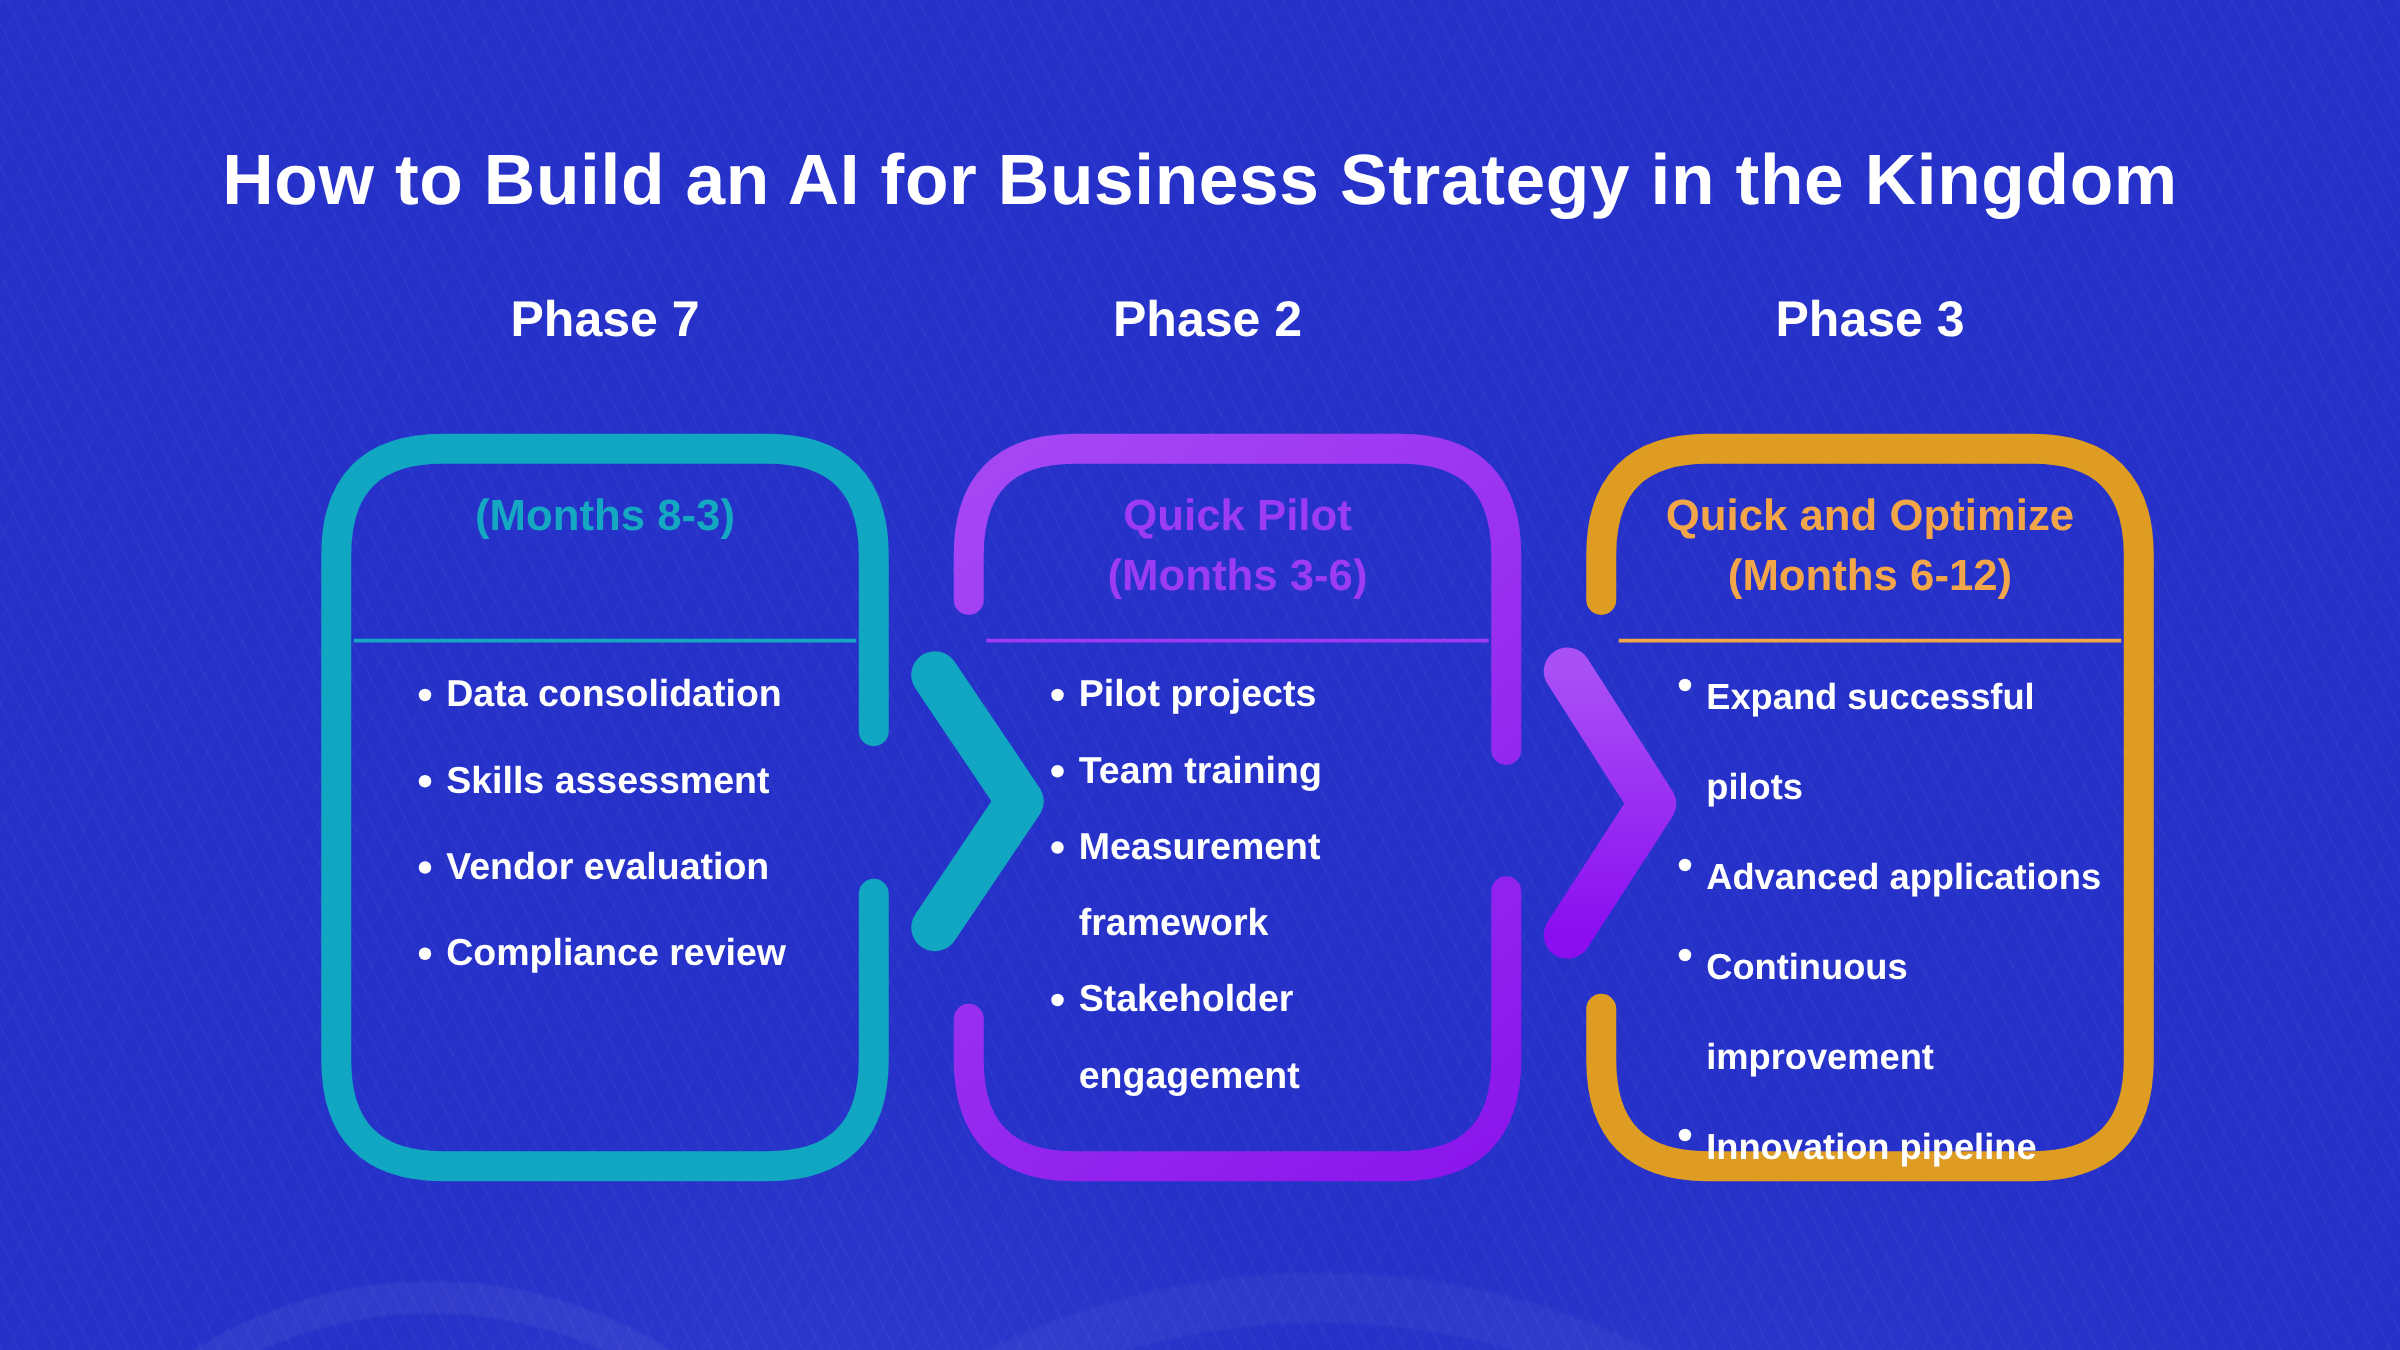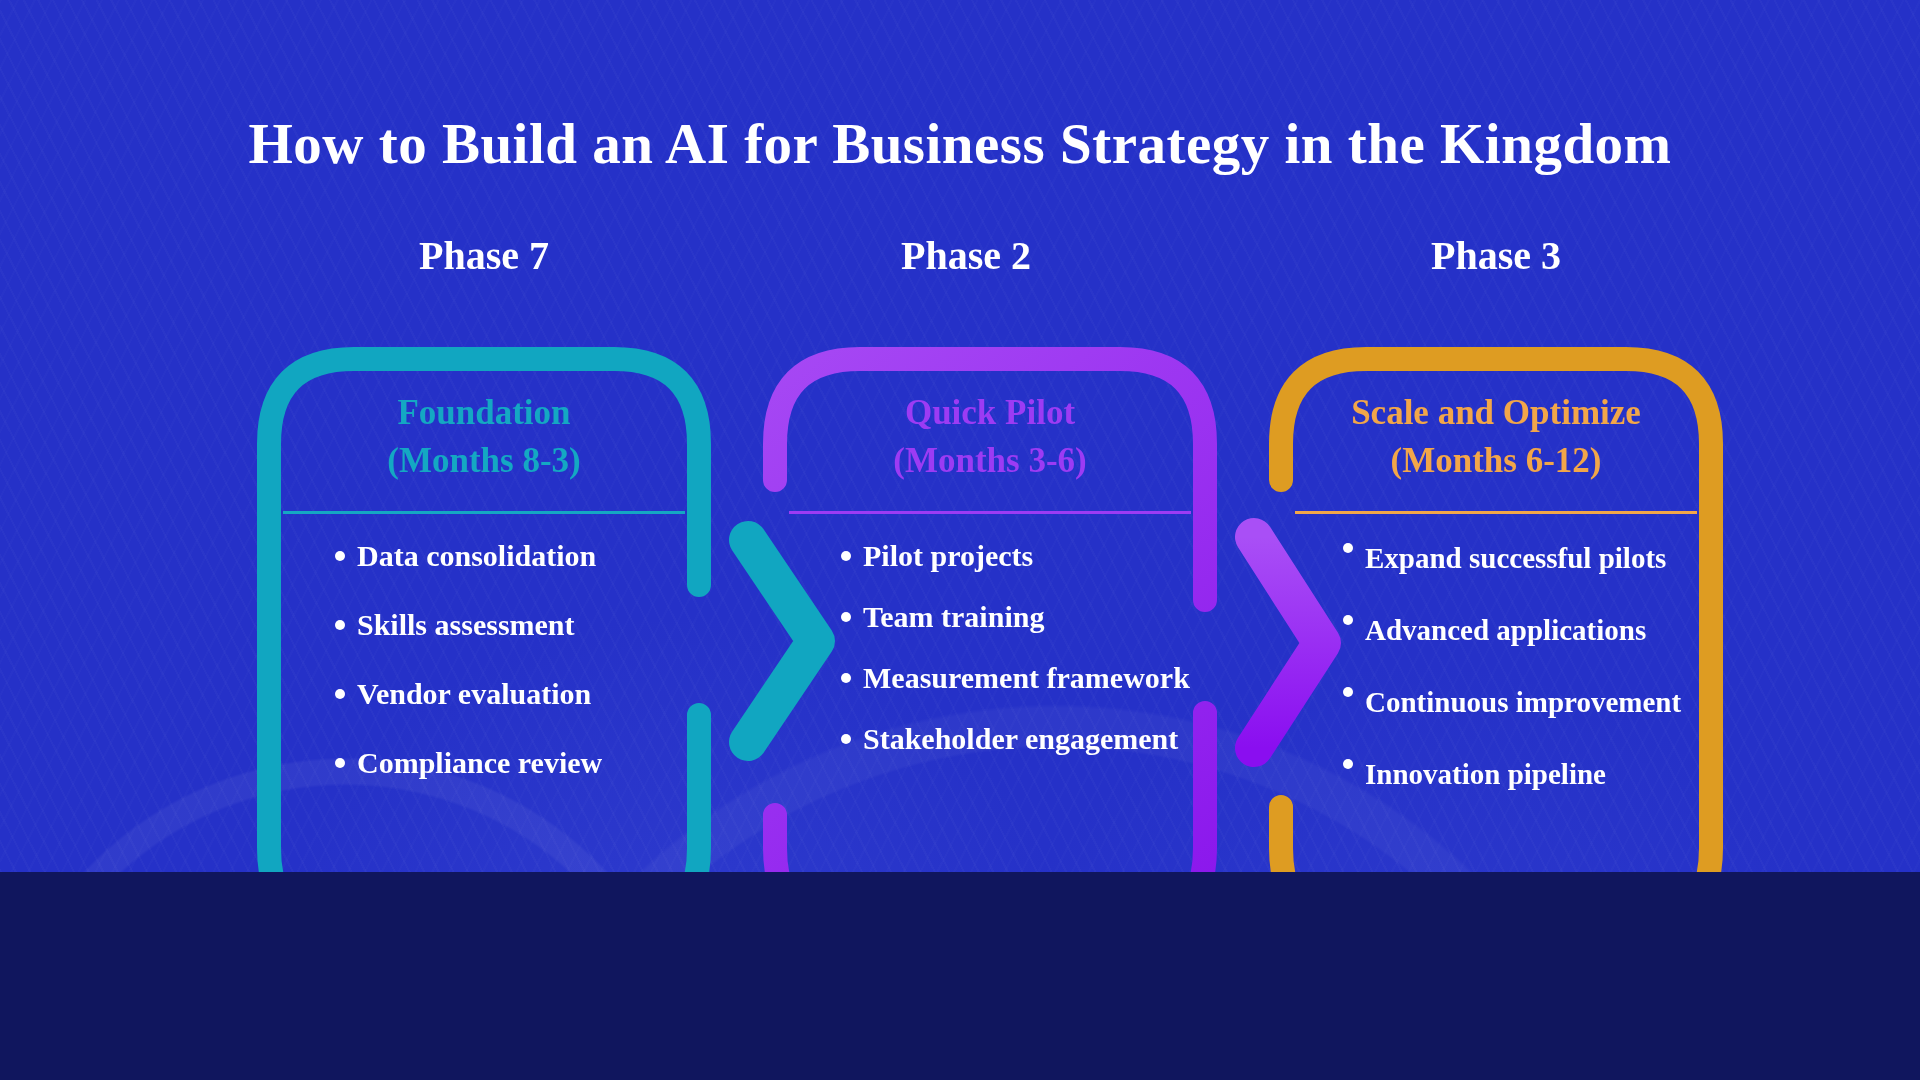--- a/index.html
+++ b/index.html
@@ -1,20 +1,20 @@
 <!DOCTYPE html>
 <html><head>
 <meta charset="utf-8">
 <style>
   html,body{margin:0;padding:0;background:#10165e;}
   .canvas{
     position:relative;
-    width:1920px;height:872px;
+    width:1920px;height:1080px;
     overflow:hidden;
-    font-family:Liberation Serif, serif;
+    font-family:Liberation Sans, sans-serif;
     background:
       repeating-linear-gradient(63deg, rgba(255,255,255,0.022) 0 2px, rgba(255,255,255,0) 2px 13px),
       repeating-linear-gradient(117deg, rgba(255,255,255,0.016) 0 2px, rgba(255,255,255,0) 2px 15px),
       radial-gradient(circle 420px at 18% 128%, rgba(255,255,255,0) 330px, rgba(255,255,255,0.05) 333px, rgba(255,255,255,0.05) 356px, rgba(255,255,255,0) 359px),
       radial-gradient(circle 760px at 55% 150%, rgba(255,255,255,0) 560px, rgba(255,255,255,0.04) 563px, rgba(255,255,255,0.04) 600px, rgba(255,255,255,0) 604px),
       radial-gradient(circle 640px at 35% 118%, rgba(120,145,255,0.12), rgba(120,145,255,0) 65%),
       radial-gradient(circle 740px at 74% 128%, rgba(120,145,255,0.10), rgba(120,145,255,0) 62%),
       #2531C8;
   }
   .title{
@@ -100,21 +100,20 @@
 
     <path d="M 1281 480 L 1281 444 Q 1281 359 1366 359 L 1626 359 Q 1711 359 1711 444 L 1711 848 Q 1711 933 1626 933 L 1366 933 Q 1281 933 1281 848 L 1281 807" fill="none" stroke-width="24" stroke-linecap="round" stroke="#DE9C22"></path>
 
     <path d="M 748 540 L 816 641 L 748 742" fill="none" stroke-width="38" stroke-linecap="round" stroke-linejoin="round" stroke="#11A6C1"></path>
 
     <path d="M 1254 537 L 1322 643 L 1254 748" fill="none" stroke="url(#gradPurpleArrow)" stroke-width="38" stroke-linecap="round" stroke-linejoin="round"></path>
   </svg>
 
   <section class="card c1">
     <div class="card-header">
-      <div style="color: rgb(20, 168, 195);">Foundation</div>
       <div style="color: rgb(20, 168, 195);">(Months 8-3)</div>
     </div>
     <div class="divider" style="background: rgb(20, 168, 195);"></div>
     <ul class="bullets">
       <li>Data consolidation</li>
       <li>Skills assessment</li>
       <li>Vendor evaluation</li>
       <li>Compliance review</li>
     </ul>
   </section>
@@ -128,21 +127,21 @@
     <ul class="bullets">
       <li>Pilot projects</li>
       <li>Team training</li>
       <li>Measurement framework</li>
       <li>Stakeholder engagement</li>
     </ul>
   </section>
 
   <section class="card c3">
     <div class="card-header">
-      <div style="color: rgb(242, 166, 73);">Scale and Optimize</div>
+      <div style="color: rgb(242, 166, 73);">Quick and Optimize</div>
       <div style="color: rgb(242, 166, 73);">(Months 6-12)</div>
     </div>
     <div class="divider" style="background: rgb(242, 166, 73);"></div>
     <ul class="bullets">
       <li>Expand successful pilots</li>
       <li>Advanced applications</li>
       <li>Continuous improvement</li>
       <li>Innovation pipeline</li>
     </ul>
   </section>

